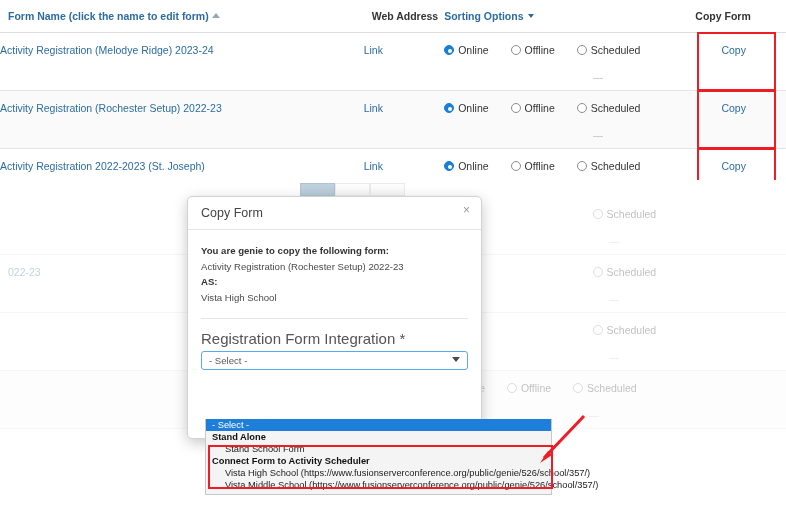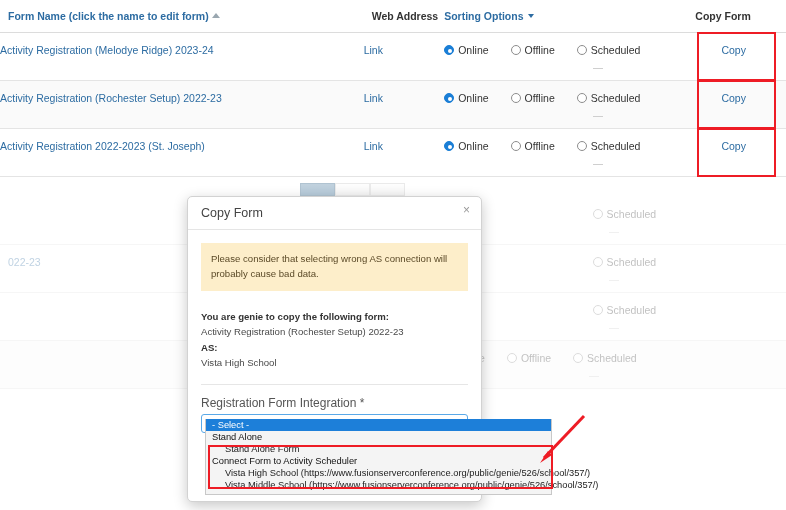--- a/index.html
+++ b/index.html
@@ -53,21 +53,21 @@
   .radio-item { display:flex; align-items:center; gap:4px; font-size:10.5px; color:#333; white-space:nowrap;text-align:center;}
   .rad {
     width:10px; height:10px; border-radius:50%;
     border:1px solid #8d8d8d; background:#fff; display:inline-block; position:relative; flex:0 0 auto;
   }
   .rad.on { border-color:#1a7ed6; background:#1a7ed6; }
   .rad.on::after{
     content:""; position:absolute; left:2.5px; top:2.5px; width:4px;height:4px;
     border-radius:50%; background:#fff;
   }
-  .sched-wrap{ display:flex; flex-direction:column; gap:12px;}
+  .sched-wrap{ display:flex; flex-direction:column; gap:22px;}
   .sched-dash{ width:10px;height:1px;background:#cfcfcf; margin-left:16px;}
 
   .copy-box {
     position:absolute; left:10px; right:10px; top:-1px; bottom:-1px;
     border:2px solid #ee1c25; pointer-events:none;
   }
 
   
   .bg-overlay {
     position:absolute; left:0; top:180px; width:786px; height:330px;
@@ -103,41 +103,41 @@
   .modal-body { padding:13px 13px 10px 13px; }
 
   .alert {
     background:#fdeeca; color:#5b4a28; font-size:9.6px; line-height:1.55;
     padding:9px 10px; margin-bottom:18px;
   }
   .info-blk { font-size:9.6px; color:#4a4a4a; line-height:1.62; }
   .info-blk b { color:#333; }
   .hr { height:1px; background:#e6e6e6; margin:13px 0 11px 0; }
 
-  .field-label { font-size:12px; color:#555; margin-bottom:4px; }
+  .field-label { font-size:15px; color:#555; margin-bottom:4px; }
   .select-box {
     height:19px; border:1px solid #5aa9e8; border-radius:3px;
     display:flex; align-items:center; padding:0 7px; font-size:9.6px; color:#555;
     position:relative; background:#fff; cursor:pointer;
   }
   .select-arrow {
     position:absolute; right:7px; top:5px; width:0;height:0;
     border-left:4px solid transparent; border-right:4px solid transparent;
     border-top:5px solid #4a4a4a;
   }
 
   
   .dd {
     position:absolute; left:205px; top:419px; width:347px;
     background:#f4f4f4; border:1px solid #c8c8c8; border-top:none;
     z-index: 40; padding-bottom:3px;
   }
   .dd-opt { font-size:9.3px; color:#222; padding:1px 6px; white-space:nowrap; cursor:pointer;}
   .dd-opt.sel { background:#1d7fd9; color:#fff; }
-  .dd-group { font-size:9.3px; font-weight:normal; color:#111; padding:1px 6px; white-space:nowrap;}
+  .dd-group { font-size:9.3px; font-weight:bold; color:#111; padding:1px 6px; white-space:nowrap;}
   .dd-child { padding-left:19px; }
 
   
   .dd-redbox {
     position:absolute; left:208px; top:445px; width:345px; height:44px;
     border:2px solid #ee1c25; z-index:60; pointer-events:none;
   }
   
   .arrow { position:absolute; left:532px; top:413px; z-index:60; }
 </style>
@@ -327,41 +327,40 @@
       </tbody>
     </table>
   </div>
 
   <div class="modal">
     <div class="modal-head">
       <span class="modal-title">Copy Form</span>
       <span class="modal-x">×</span>
     </div>
     <div class="modal-body">
-      <div class="alert">Please consider that selecting wrong AS connection will probably cause bad data.</div>
       <div class="info-blk">
         <b>You are genie to copy the following form:</b><br>
         <span>Activity Registration (Rochester Setup) 2022-23</span><br>
         <b>AS:</b><br>
         <span>Vista High School</span><br>
       </div>
       <div class="hr"></div>
       <div class="field-label">Registration Form Integration *</div>
       <div class="select-box">
         <span>- Select -</span>
         <span class="select-arrow"></span>
       </div>
       <div style="height:58px;"></div>
     </div>
   </div>
 
   <div class="dd">
     <div class="dd-opt sel">- Select -</div>
     <div class="dd-group">Stand Alone</div>
-    <div class="dd-opt dd-child">Stand Alone Form</div>
+    <div class="dd-opt dd-child">Stand School Form</div>
     <div class="dd-group">Connect Form to Activity Scheduler</div>
     <div class="dd-opt dd-child">Vista High School (https://www.fusionserverconference.org/public/genie/526/school/357/)</div>
     <div class="dd-opt dd-child">Vista Middle School (https://www.fusionserverconference.org/public/genie/526/school/357/)</div>
   </div>
 
   <div class="dd-redbox"></div>
   <svg class="arrow" width="60" height="55">
     <line x1="52" y1="3" x2="12" y2="45" stroke="#ee1c25" stroke-width="3"></line>
     <polygon points="8,50 20,42 16,38" fill="#ee1c25"></polygon>
   </svg>

